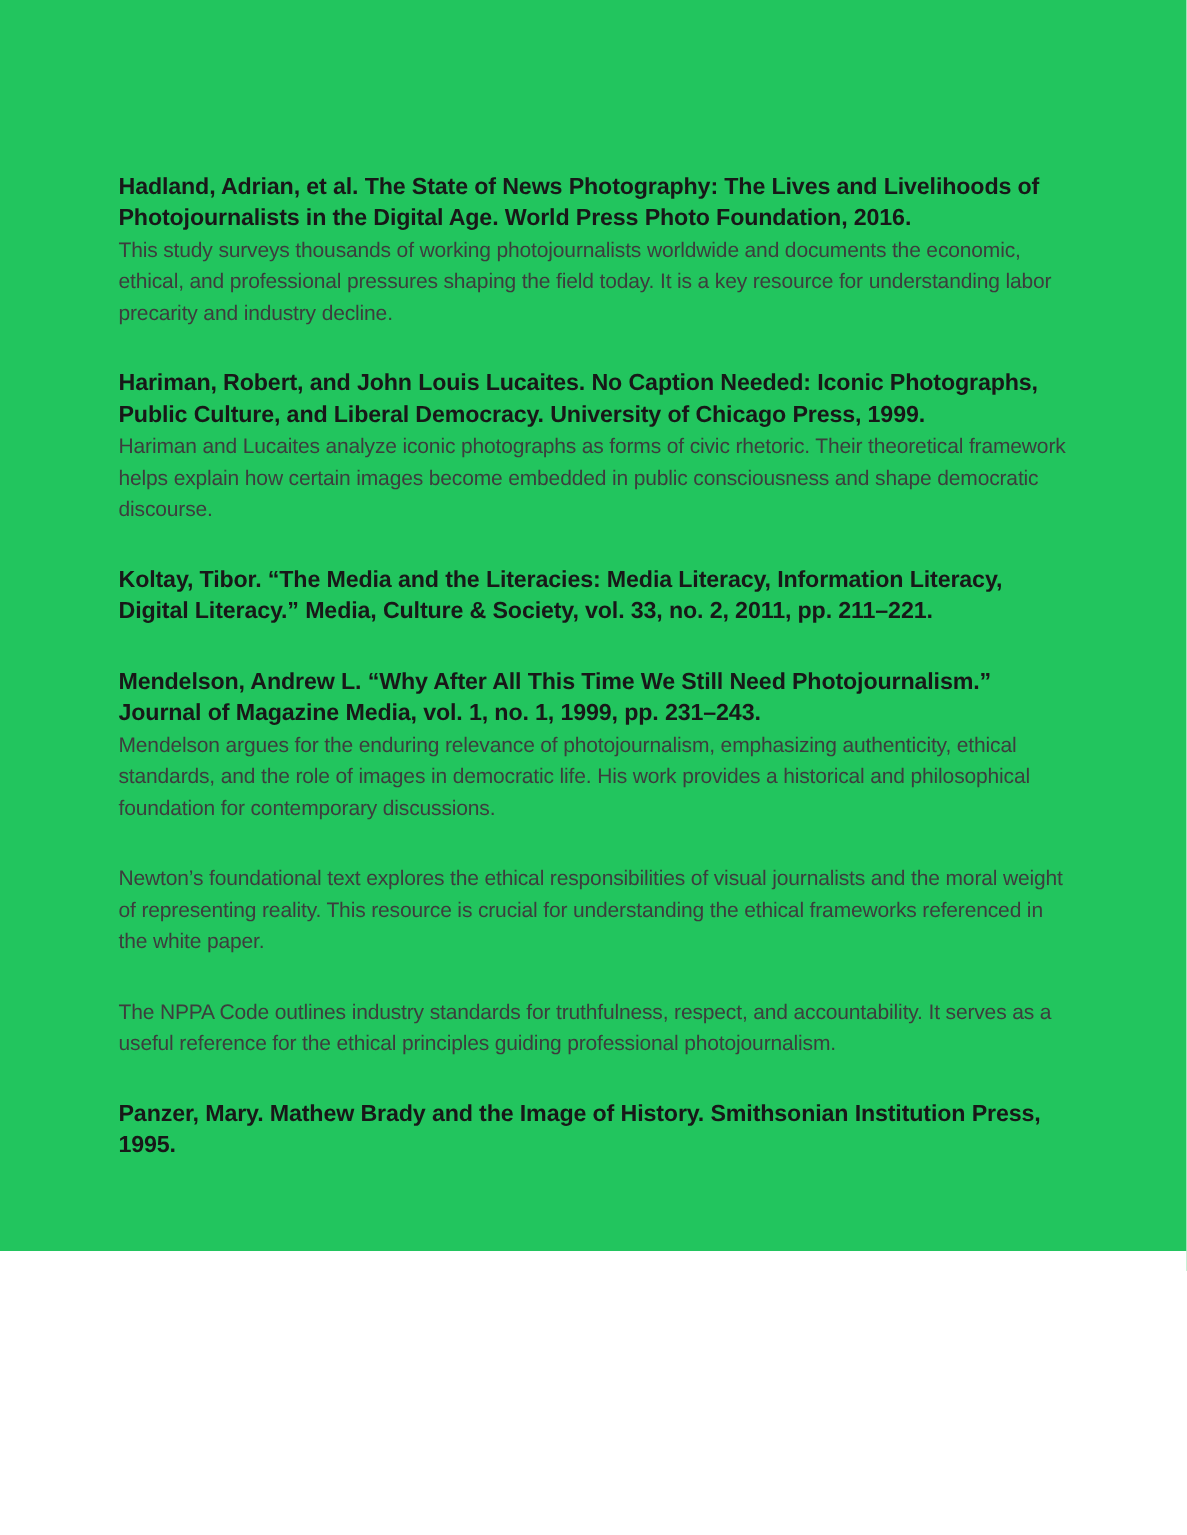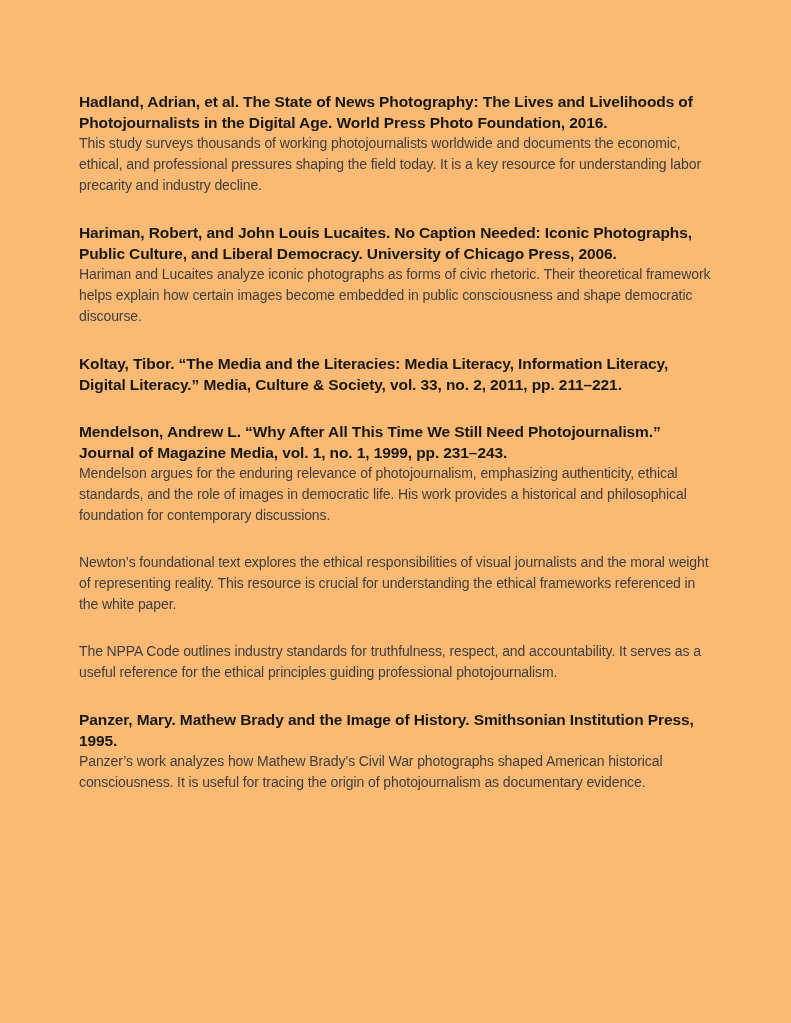--- a/index.html
+++ b/index.html
@@ -9,23 +9,23 @@
   }
   body {
     width: 791px;
     height: 1023px;
     overflow: hidden;
     font-family: "Liberation Sans", "DejaVu Sans", sans-serif;
   }
   .page {
     box-sizing: border-box;
     width: 791px;
-    height: 1023px;
-    background: #fdba74;
-    padding: 91px 78px 0 79px;
+    height: 834px;
+    background: #22c55e;
+    padding: 114px 78px 0 79px;
   }
   .entry {
     margin: 0 0 26px 0;
   }
   .entry:last-child {
     margin-bottom: 0;
   }
   .citation {
     margin: 0;
     font-size: 15.5px;
@@ -47,21 +47,21 @@
 <body>
 
 <main class="page">
 
   <article class="entry">
     <p class="citation">Hadland, Adrian, et al. The State of News Photography: The Lives and Livelihoods of Photojournalists in the Digital Age. World Press Photo Foundation, 2016.</p>
     <p class="annotation">This study surveys thousands of working photojournalists worldwide and documents the economic, ethical, and professional pressures shaping the field today. It is a key resource for understanding labor precarity and industry decline.</p>
   </article>
 
   <article class="entry">
-    <p class="citation">Hariman, Robert, and John Louis Lucaites. No Caption Needed: Iconic Photographs, Public Culture, and Liberal Democracy. University of Chicago Press, 2006.</p>
+    <p class="citation">Hariman, Robert, and John Louis Lucaites. No Caption Needed: Iconic Photographs, Public Culture, and Liberal Democracy. University of Chicago Press, 1999.</p>
     <p class="annotation">Hariman and Lucaites analyze iconic photographs as forms of civic rhetoric. Their theoretical framework helps explain how certain images become embedded in public consciousness and shape democratic discourse.</p>
   </article>
 
   <article class="entry">
     <p class="citation">Koltay, Tibor. “The Media and the Literacies: Media Literacy, Information Literacy, Digital Literacy.” Media, Culture &amp; Society, vol. 33, no. 2, 2011, pp. 211–221.</p>
   </article>
 
   <article class="entry">
     <p class="citation">Mendelson, Andrew L. “Why After All This Time We Still Need Photojournalism.” Journal of Magazine Media, vol. 1, no. 1, 1999, pp. 231–243.</p>
     <p class="annotation">Mendelson argues for the enduring relevance of photojournalism, emphasizing authenticity, ethical standards, and the role of images in democratic life. His work provides a historical and philosophical foundation for contemporary discussions.</p>
@@ -70,16 +70,15 @@
   <article class="entry">
     <p class="annotation">Newton’s foundational text explores the ethical responsibilities of visual journalists and the moral weight of representing reality. This resource is crucial for understanding the ethical frameworks referenced in the white paper.</p>
   </article>
 
   <article class="entry">
     <p class="annotation">The NPPA Code outlines industry standards for truthfulness, respect, and accountability. It serves as a useful reference for the ethical principles guiding professional photojournalism.</p>
   </article>
 
   <article class="entry">
     <p class="citation">Panzer, Mary. Mathew Brady and the Image of History. Smithsonian Institution Press, 1995.</p>
-    <p class="annotation">Panzer’s work analyzes how Mathew Brady’s Civil War photographs shaped American historical consciousness. It is useful for tracing the origin of photojournalism as documentary evidence.</p>
   </article>
 
 </main>
 
 </body></html>

